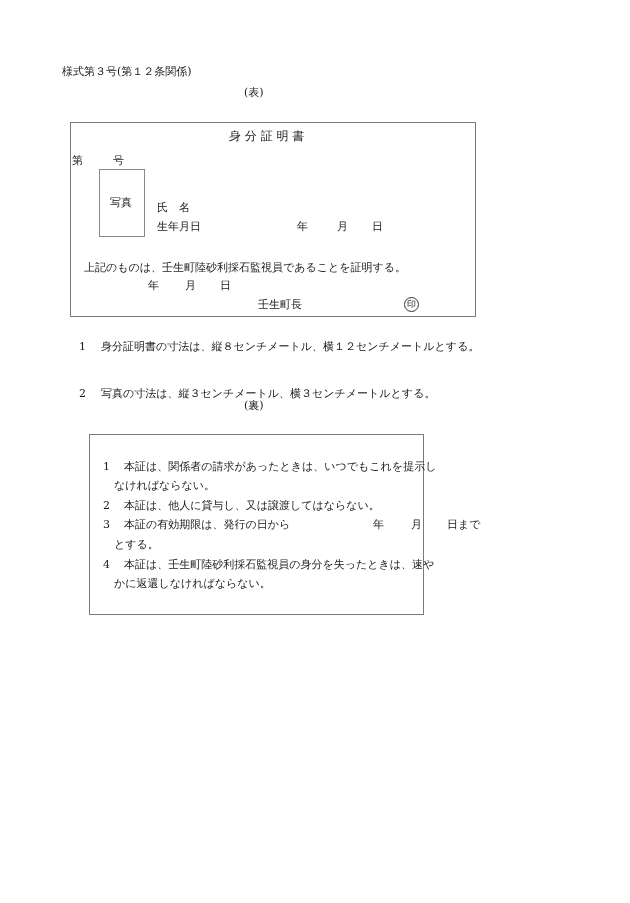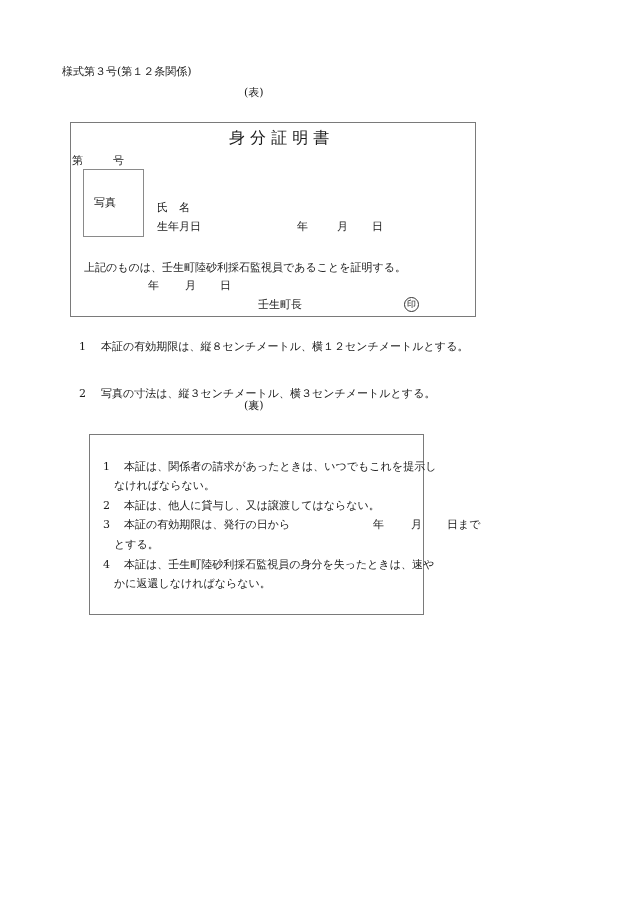--- a/index.html
+++ b/index.html
@@ -15,46 +15,46 @@
       border-radius: 50%; font-size: 9px; text-align: center; line-height: 13px;
     }
   </style>
 </head>
 <body>
 
 <div class="abs" style="left:62px; top:66px;">様式第３号(第１２条関係)</div>
 <div class="abs" style="left:244px; top:87px;">(表)</div>
 
 <div class="box" style="left:70px; top:122px; width:406px; height:195px;">
-  <div class="abs" style="left:158px; top:7px; font-size:16px;">身 分 証 明 書</div>
+  <div class="abs" style="left:158px; top:7px; font-size:12px;">身 分 証 明 書</div>
   <div class="abs" style="left:1px; top:32px;">第</div>
   <div class="abs" style="left:42px; top:32px;">号</div>
 
-  <div class="box" style="left:12px; top:46px; width:61px; height:68px; border-color:#8a8a8a;">
+  <div class="box" style="left:28px; top:46px; width:46px; height:68px; border-color:#8a8a8a;">
     <div class="abs" style="left:10px; top:27px;">写真</div>
   </div>
 
   <div class="abs" style="left:86px; top:79px;text-align:center;">氏　名</div>
   <div class="abs" style="left:86px; top:98px;">生年月日</div>
   <div class="abs" style="left:226px; top:98px;">年</div>
   <div class="abs" style="left:266px; top:98px;">月</div>
   <div class="abs" style="left:301px; top:98px;">日</div>
 
   <div class="abs" style="left:13px; top:139px;">上記のものは、壬生町陸砂利採石監視員であることを証明する。</div>
   <div class="abs" style="left:77px; top:157px;">年</div>
   <div class="abs" style="left:114px; top:157px;">月</div>
   <div class="abs" style="left:149px; top:157px;">日</div>
   <div class="abs" style="left:187px; top:176px;font-family:Liberation Serif, serif;">壬生町長</div>
   <div class="abs" style="left:333px; top:174px;">
     <span class="seal">印</span>
   </div>
 </div>
 
 <div class="abs" style="left:79px; top:341px;">
-  <span>1</span><span style="display:inline-block; width:15px;"></span><span>本証の有効期限は、縦８センチメートル、横１２センチメートルとする。</span>
+  <span>1</span><span style="display:inline-block; width:15px;"></span><span>身分証明書の寸法は、縦８センチメートル、横１２センチメートルとする。</span>
 </div>
 <div class="abs" style="left:79px; top:360px;margin-top:28px;">
   <span>2</span><span style="display:inline-block; width:15px;"></span><span>写真の寸法は、縦３センチメートル、横３センチメートルとする。</span>
 </div>
 
 <div class="abs" style="left:244px; top:400px;">(裏)</div>
 
 <div class="box" style="left:69px; top:434px; width:335px; height:181px;margin-left:20px;">
   <div class="abs" style="left:13px; top:26px;">
     <span>1</span><span style="display:inline-block; width:14px;"></span><span>本証は、関係者の請求があったときは、いつでもこれを提示し</span>

